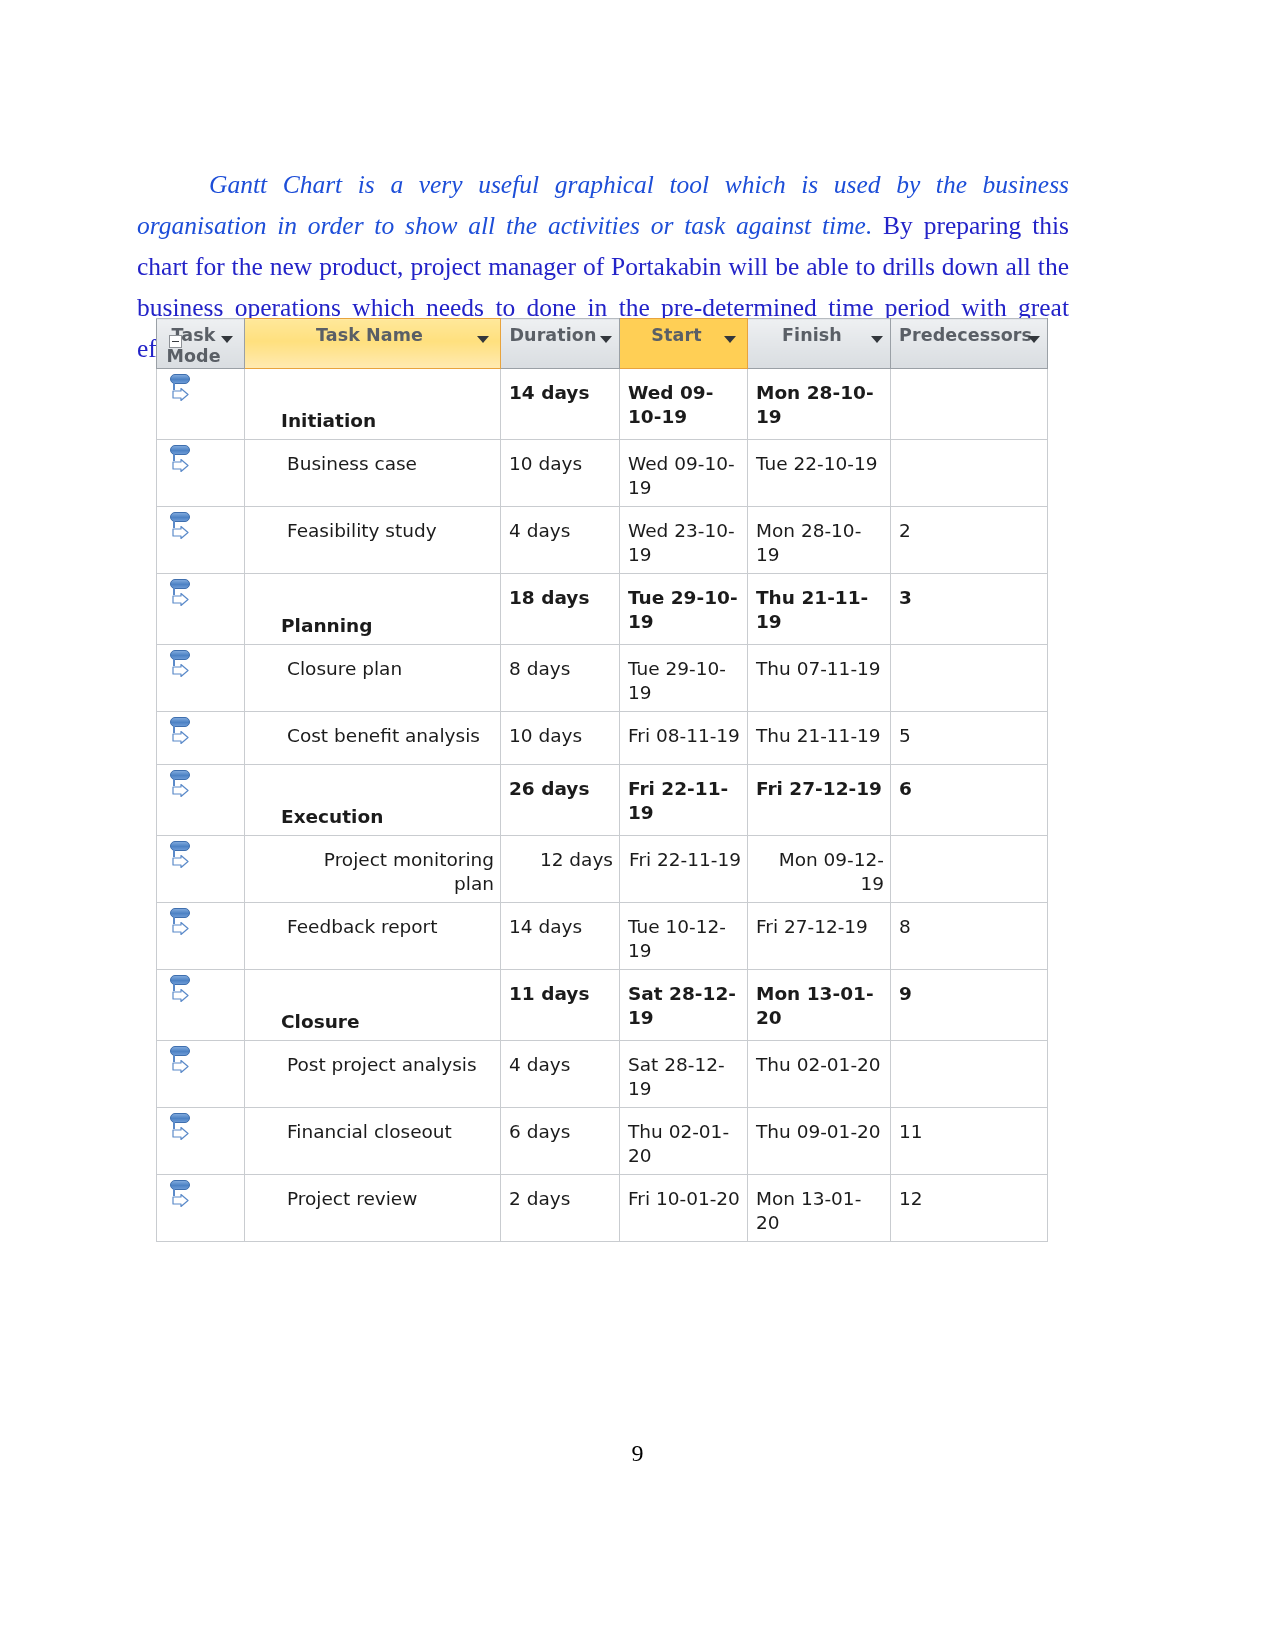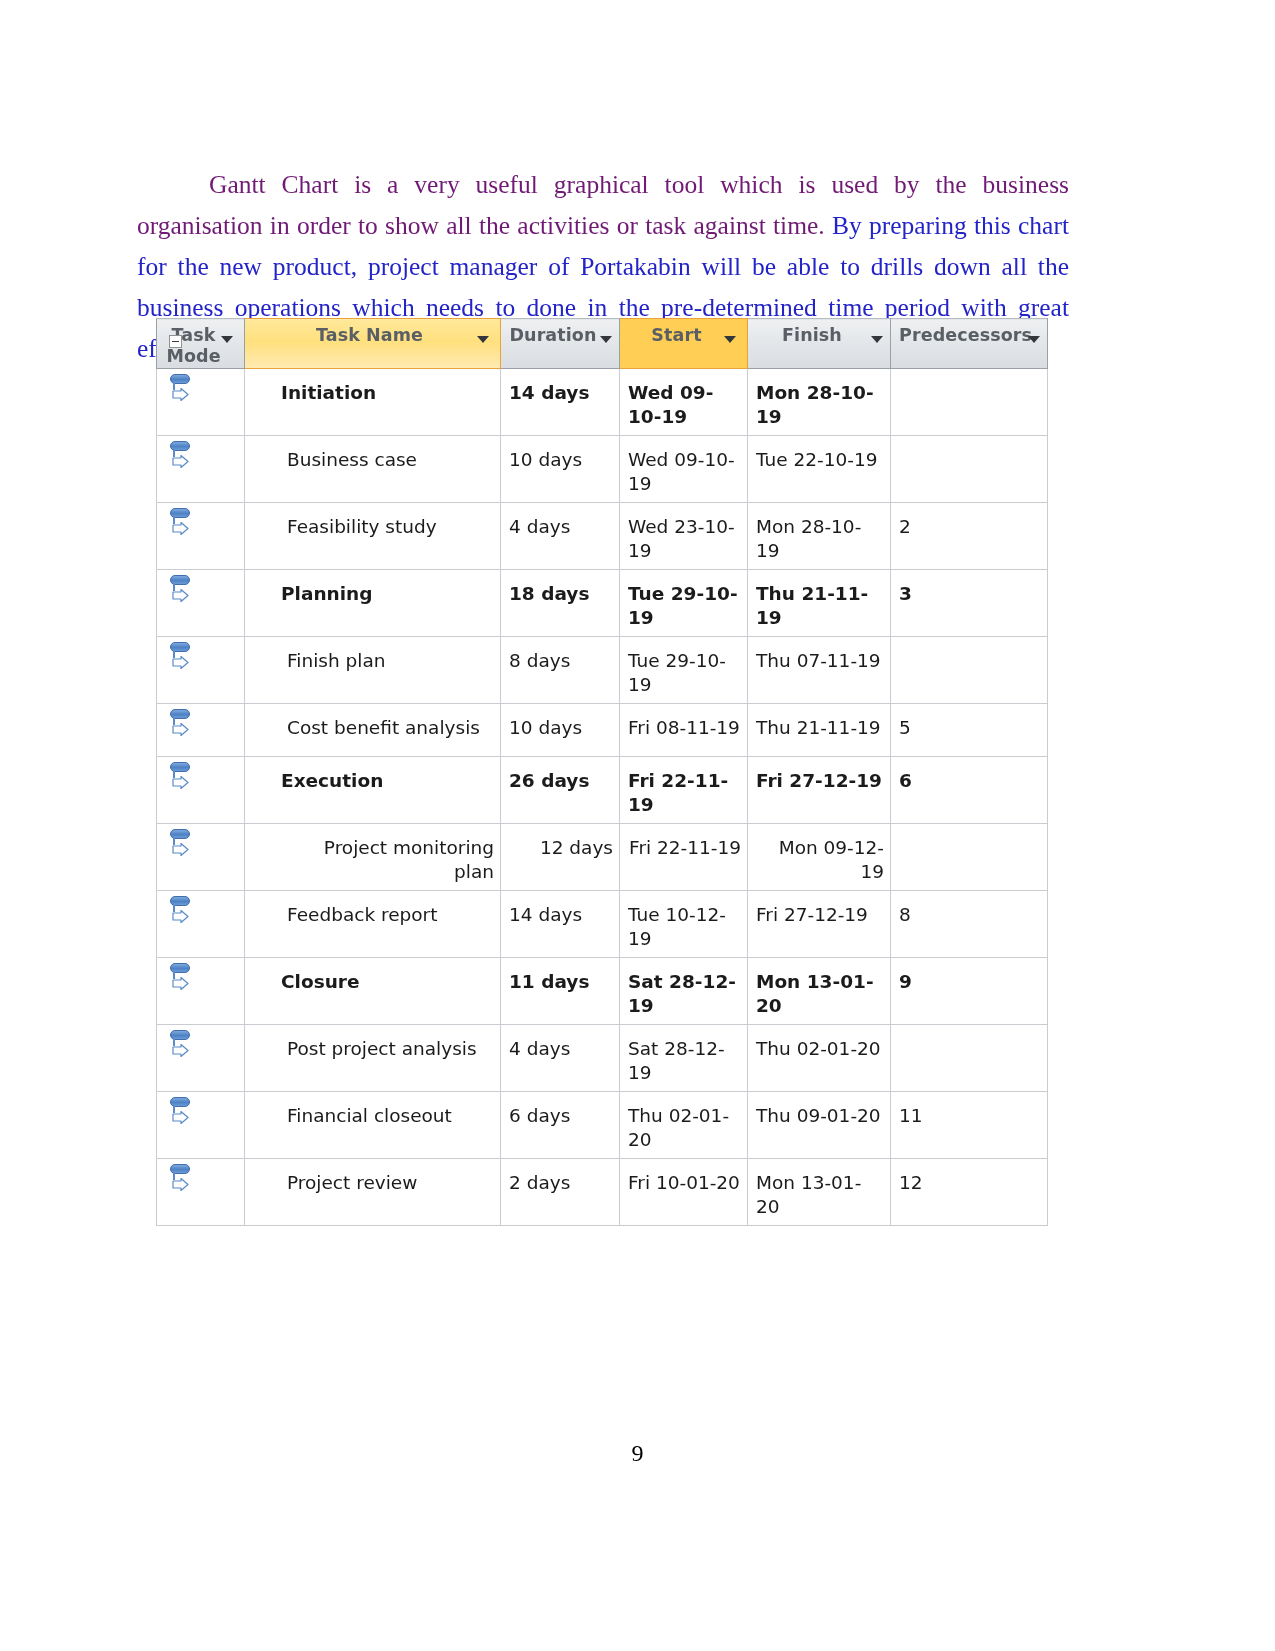--- a/index.html
+++ b/index.html
@@ -28,21 +28,21 @@
     top: 138px;
     width: 932px;
     font-family: "Liberation Serif", serif;
     font-size: 25.5px;
     line-height: 41px;
     text-align: justify;
     color: #000000;
     text-indent: 72px;
     word-spacing: 0.5px;
   }
-  .body-paragraph .seg-black { color: #701a75; }
+  .body-paragraph .seg-black { color: #1d4ed8; font-style: italic; }
   .body-paragraph .seg-blue  { color: #2323c8; }
 
   
   .project-table {
     position: absolute;
     left: 156px;
     top: 318px;
     width: 891px;
     border-collapse: collapse;
     table-layout: fixed;
@@ -161,20 +161,21 @@
     font-family: "DejaVu Sans", sans-serif;
     font-size: 18.5px;
     line-height: 24px;
     color: #1b1b1b;
     padding: 12px 6px 6px 6px;
   }
   .cell-name .cell-text { padding-left: 42px; position: relative; }
   .cell-name.summary .cell-text {
     padding-left: 36px;
     font-weight: bold;
+    margin-top: 28px;
   }
   .collapse-box {
     position: absolute;
     left: 12px;
     top: 16px;
     width: 13px;
     height: 13px;
     border: 1px solid #8d9196;
     background: #ffffff;
     box-sizing: border-box;
@@ -387,21 +388,21 @@
               <span class="bar"></span>
               <span class="stem"></span>
               <span class="arrow">
                 <svg width="17" height="13" viewBox="0 0 17 13">
                   <path d="M1 3 H9 V0.5 L16 6.5 L9 12.5 V10 H1 Z" fill="#ffffff" stroke="#5b8ac9" stroke-width="1.2" stroke-linejoin="round"></path>
                 </svg>
               </span>
             </span>
           </td>
           <td class="cell-name">
-            <span class="cell-text">Finish plan</span>
+            <span class="cell-text">Closure plan</span>
           </td>
           <td class="cell-dur">
             <span class="cell-text">8 days</span>
           </td>
           <td class="cell-start">
             <span class="cell-text">Tue 29-10-19</span>
           </td>
           <td class="cell-fin">
             <span class="cell-text">Thu 07-11-19</span>
           </td>

